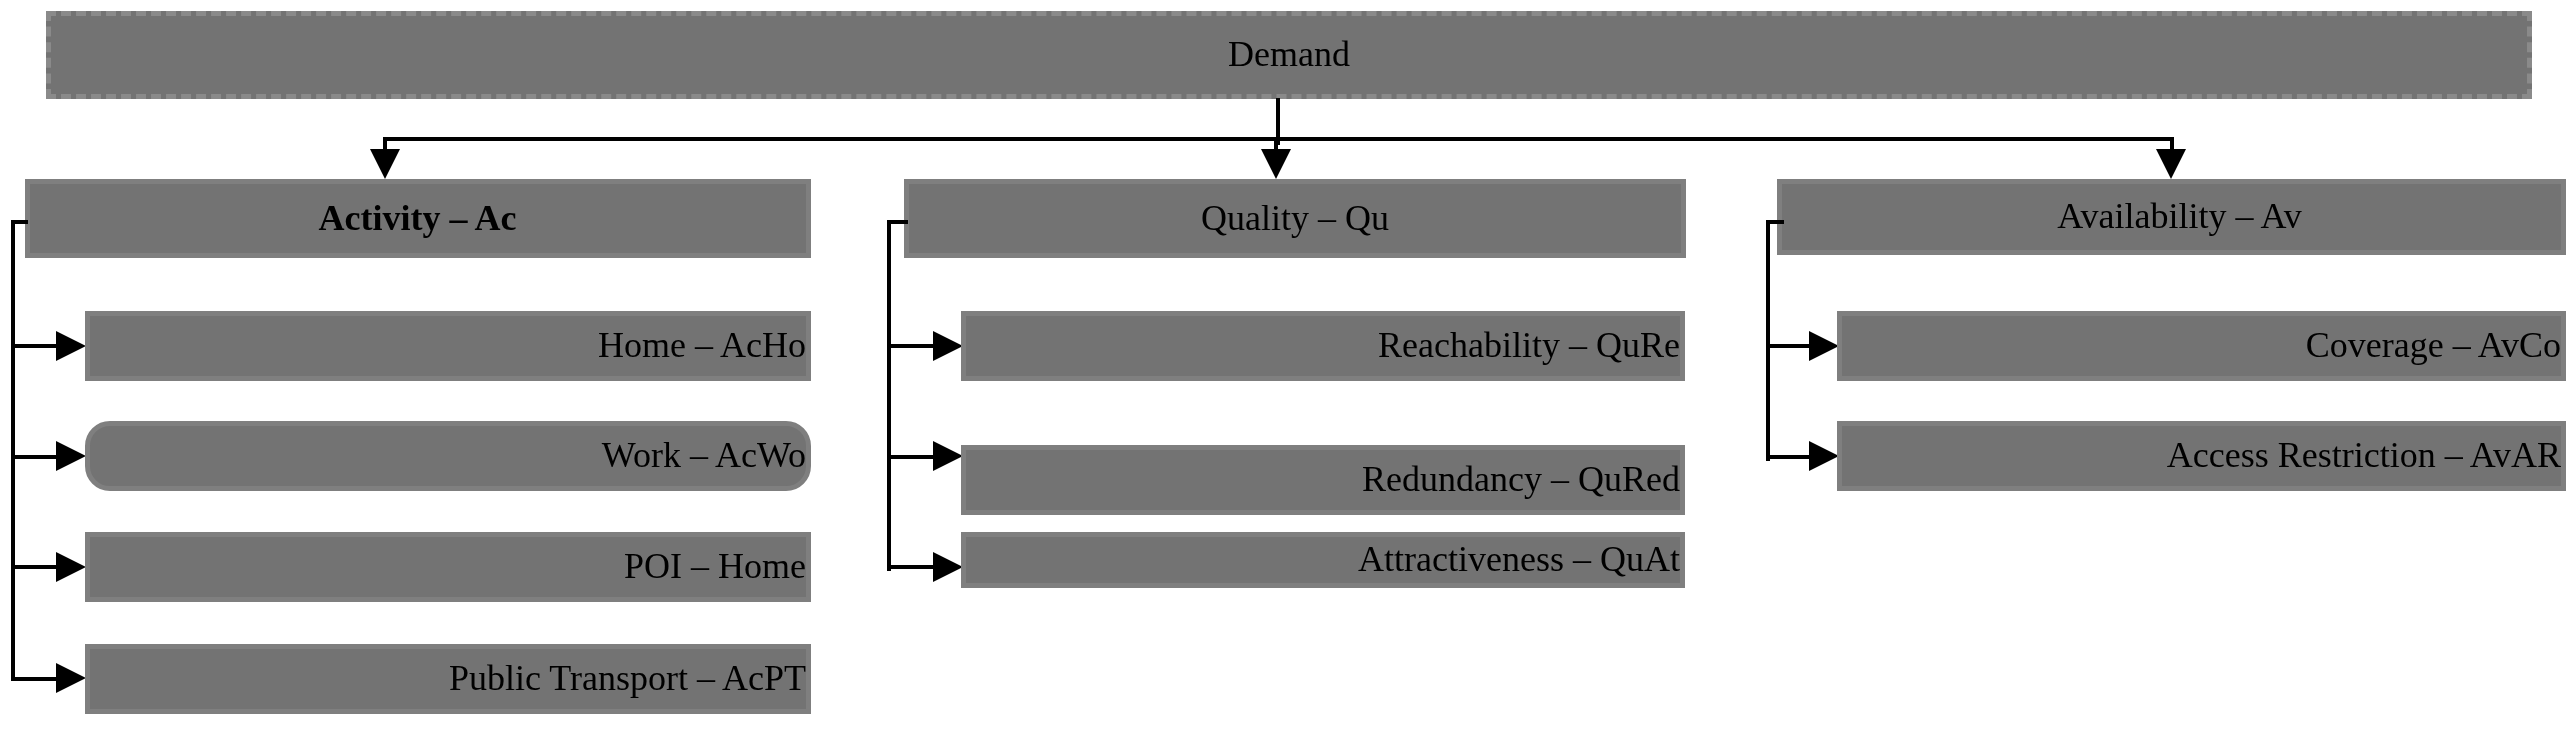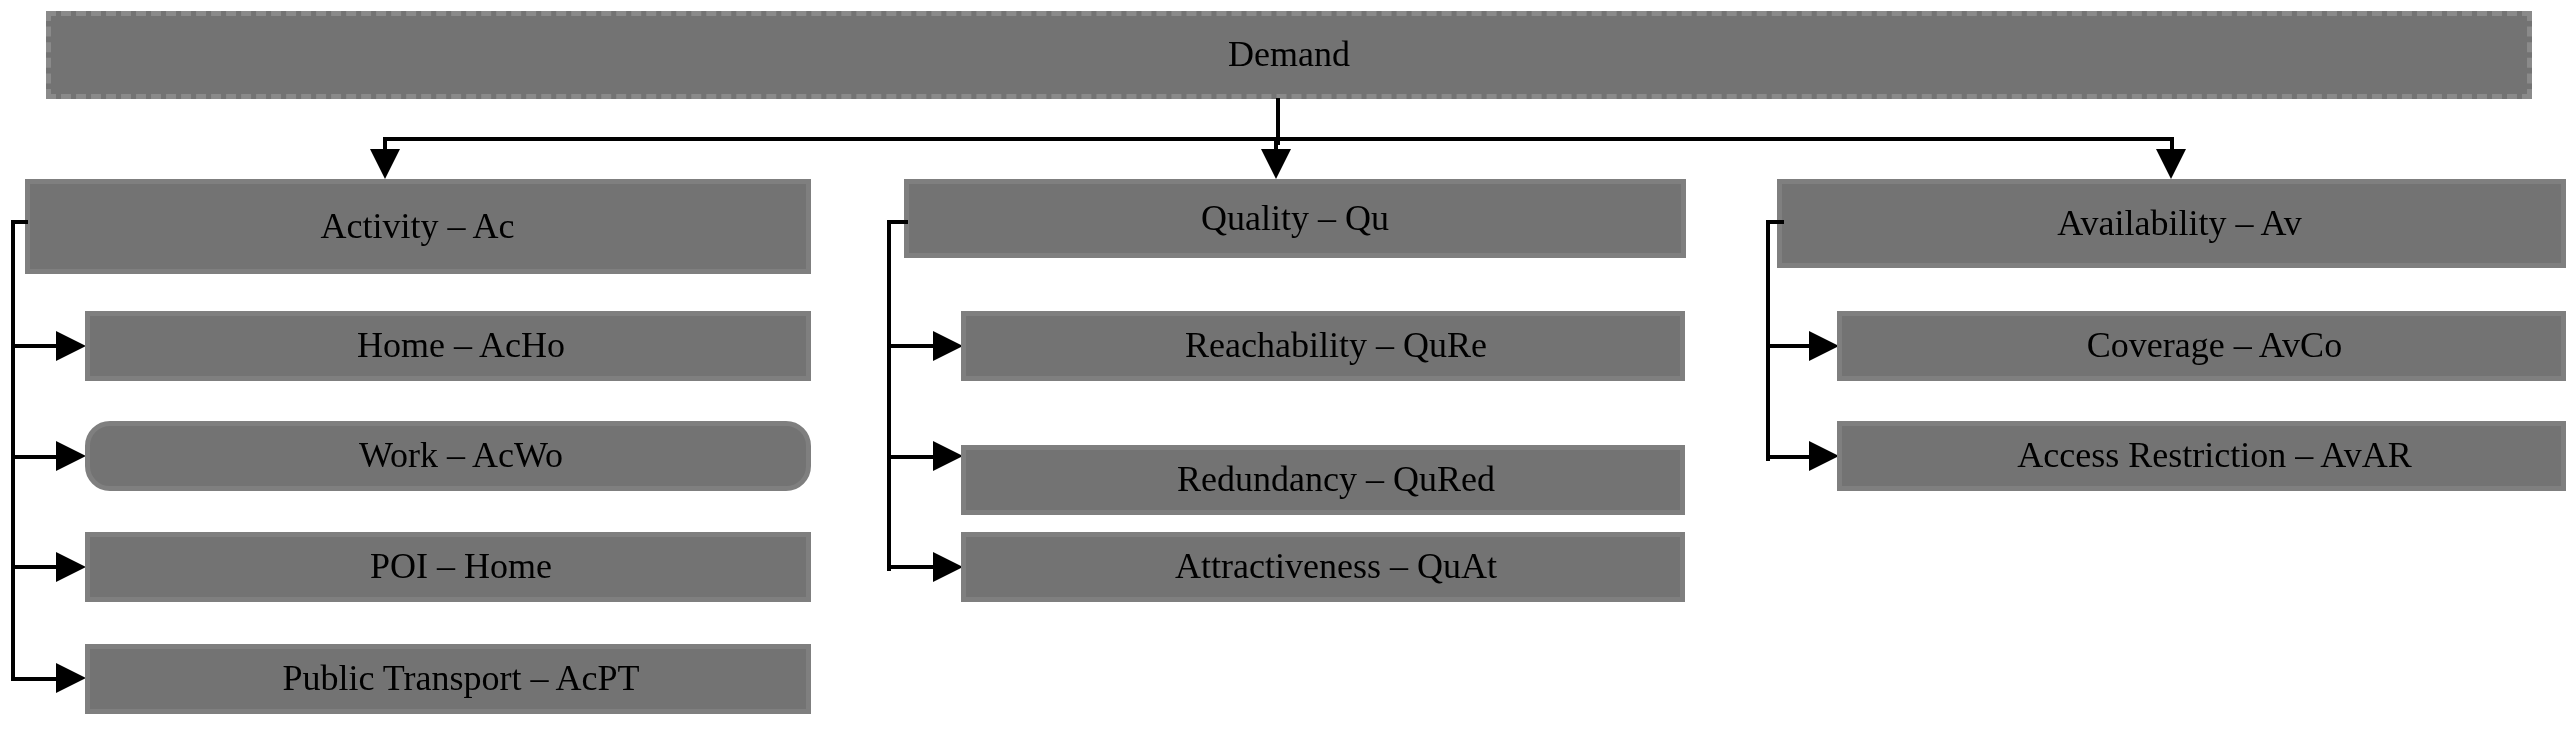--- a/index.html
+++ b/index.html
@@ -12,21 +12,21 @@
        border:5.3px solid #7f7f7f;display:flex;align-items:center;}
   .box .lbl{display:block;width:100%;line-height:1.05;}
 
   .root{border:5.3px dashed #8a8a8a;justify-content:center;}
   .root .lbl{text-align:center;font-size:36px;}
 
   .cat{justify-content:center;}
   .cat .lbl{text-align:center;font-size:36px;}
 
   .leaf{justify-content:flex-start;}
-  .leaf .lbl{text-align:center;padding-left:26px;font-size:36px;}
+  .leaf .lbl{text-align:right;padding-left:26px;font-size:36px;}
 
   
   .hline{position:absolute;background:#000;height:4.1px;}
   .vline{position:absolute;background:#000;width:4.1px;}
   .arrow-down{position:absolute;width:0;height:0;
       border-left:15.2px solid transparent;border-right:15.2px solid transparent;
       border-top:30.5px solid #000;}
   .arrow-right{position:absolute;width:0;height:0;
       border-top:15.2px solid transparent;border-bottom:15.2px solid transparent;
       border-left:30.5px solid #000;}
@@ -46,21 +46,21 @@
 
   <div class="vline" style="left:383px;top:137px;height:16.4px;"></div>
   <div class="arrow-down" style="left:370px;top:149px;"></div>
 
   <div class="vline" style="left:1274px;top:137px;height:16.4px;"></div>
   <div class="arrow-down" style="left:1261px;top:149px;"></div>
 
   <div class="vline" style="left:2170px;top:137px;height:16.4px;"></div>
   <div class="arrow-down" style="left:2156px;top:149px;"></div>
 
-  <div class="box cat" style="left:24.6px;top:179px;width:786px;height:95px;">
+  <div class="box cat" style="left:24.6px;top:179px;width:786px;height:79px;font-weight:bold;">
     <span class="lbl">Activity – Ac</span>
   </div>
 
   <div class="hline" style="left:10.6px;top:220px;width:17.6px;"></div>
   <div class="vline" style="left:10.6px;top:220px;height:461px;"></div>
 
   <div class="hline" style="left:10.6px;top:344px;width:56px;"></div>
   <div class="arrow-right" style="left:56px;top:331px;"></div>
   <div class="box leaf" style="left:85px;top:311px;width:726px;height:70px;">
     <span class="lbl">Home – AcHo</span>
@@ -98,25 +98,25 @@
   </div>
 
   <div class="hline" style="left:887px;top:455px;width:56px;"></div>
   <div class="arrow-right" style="left:933px;top:441px;"></div>
   <div class="box leaf" style="left:961px;top:445px;width:724px;height:70px;">
     <span class="lbl">Redundancy – QuRed</span>
   </div>
 
   <div class="hline" style="left:887px;top:565px;width:56px;"></div>
   <div class="arrow-right" style="left:933px;top:552px;"></div>
-  <div class="box leaf" style="left:961px;top:532px;width:724px;height:70px;">
+  <div class="box leaf" style="left:961px;top:532px;width:724px;height:56px;">
     <span class="lbl">Attractiveness – QuAt</span>
   </div>
 
-  <div class="box cat" style="left:1777px;top:179px;width:789px;height:89px;padding-left:16px;">
+  <div class="box cat" style="left:1777px;top:179px;width:789px;height:76px;padding-left:16px;">
     <span class="lbl">Availability – Av</span>
   </div>
 
   <div class="hline" style="left:1766px;top:220px;width:17.6px;"></div>
   <div class="vline" style="left:1766px;top:220px;height:241px;"></div>
 
   <div class="hline" style="left:1766px;top:344px;width:56px;"></div>
   <div class="arrow-right" style="left:1809px;top:331px;"></div>
   <div class="box leaf" style="left:1837px;top:311px;width:729px;height:70px;">
     <span class="lbl">Coverage – AvCo</span>

